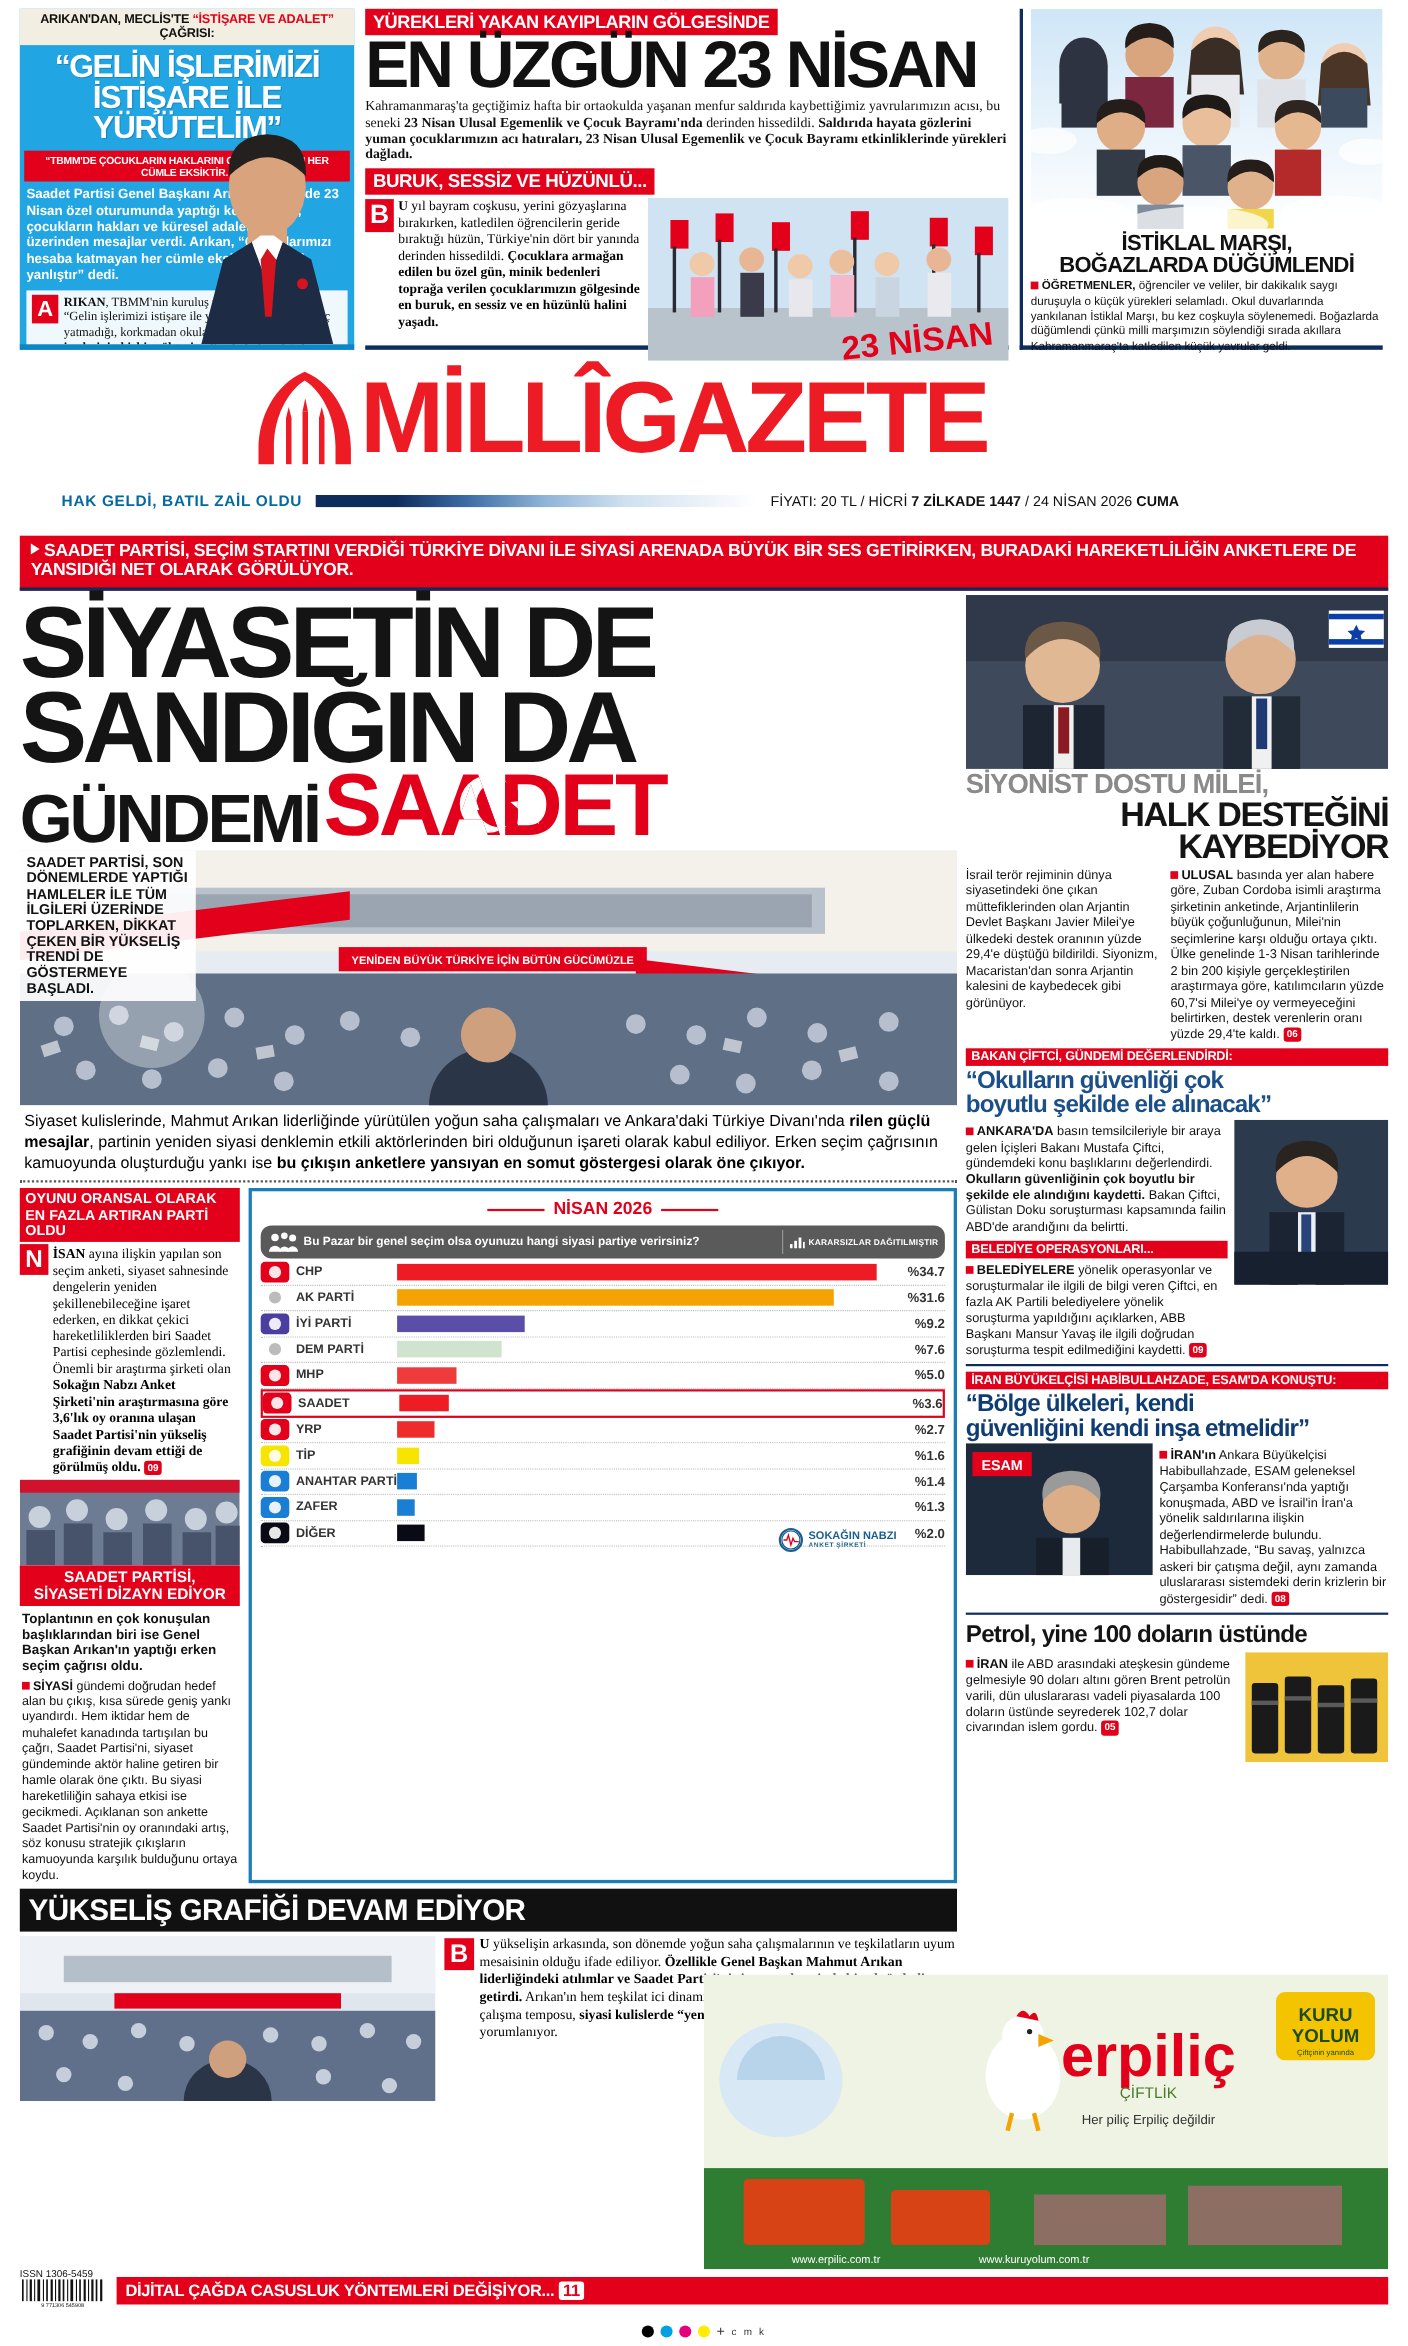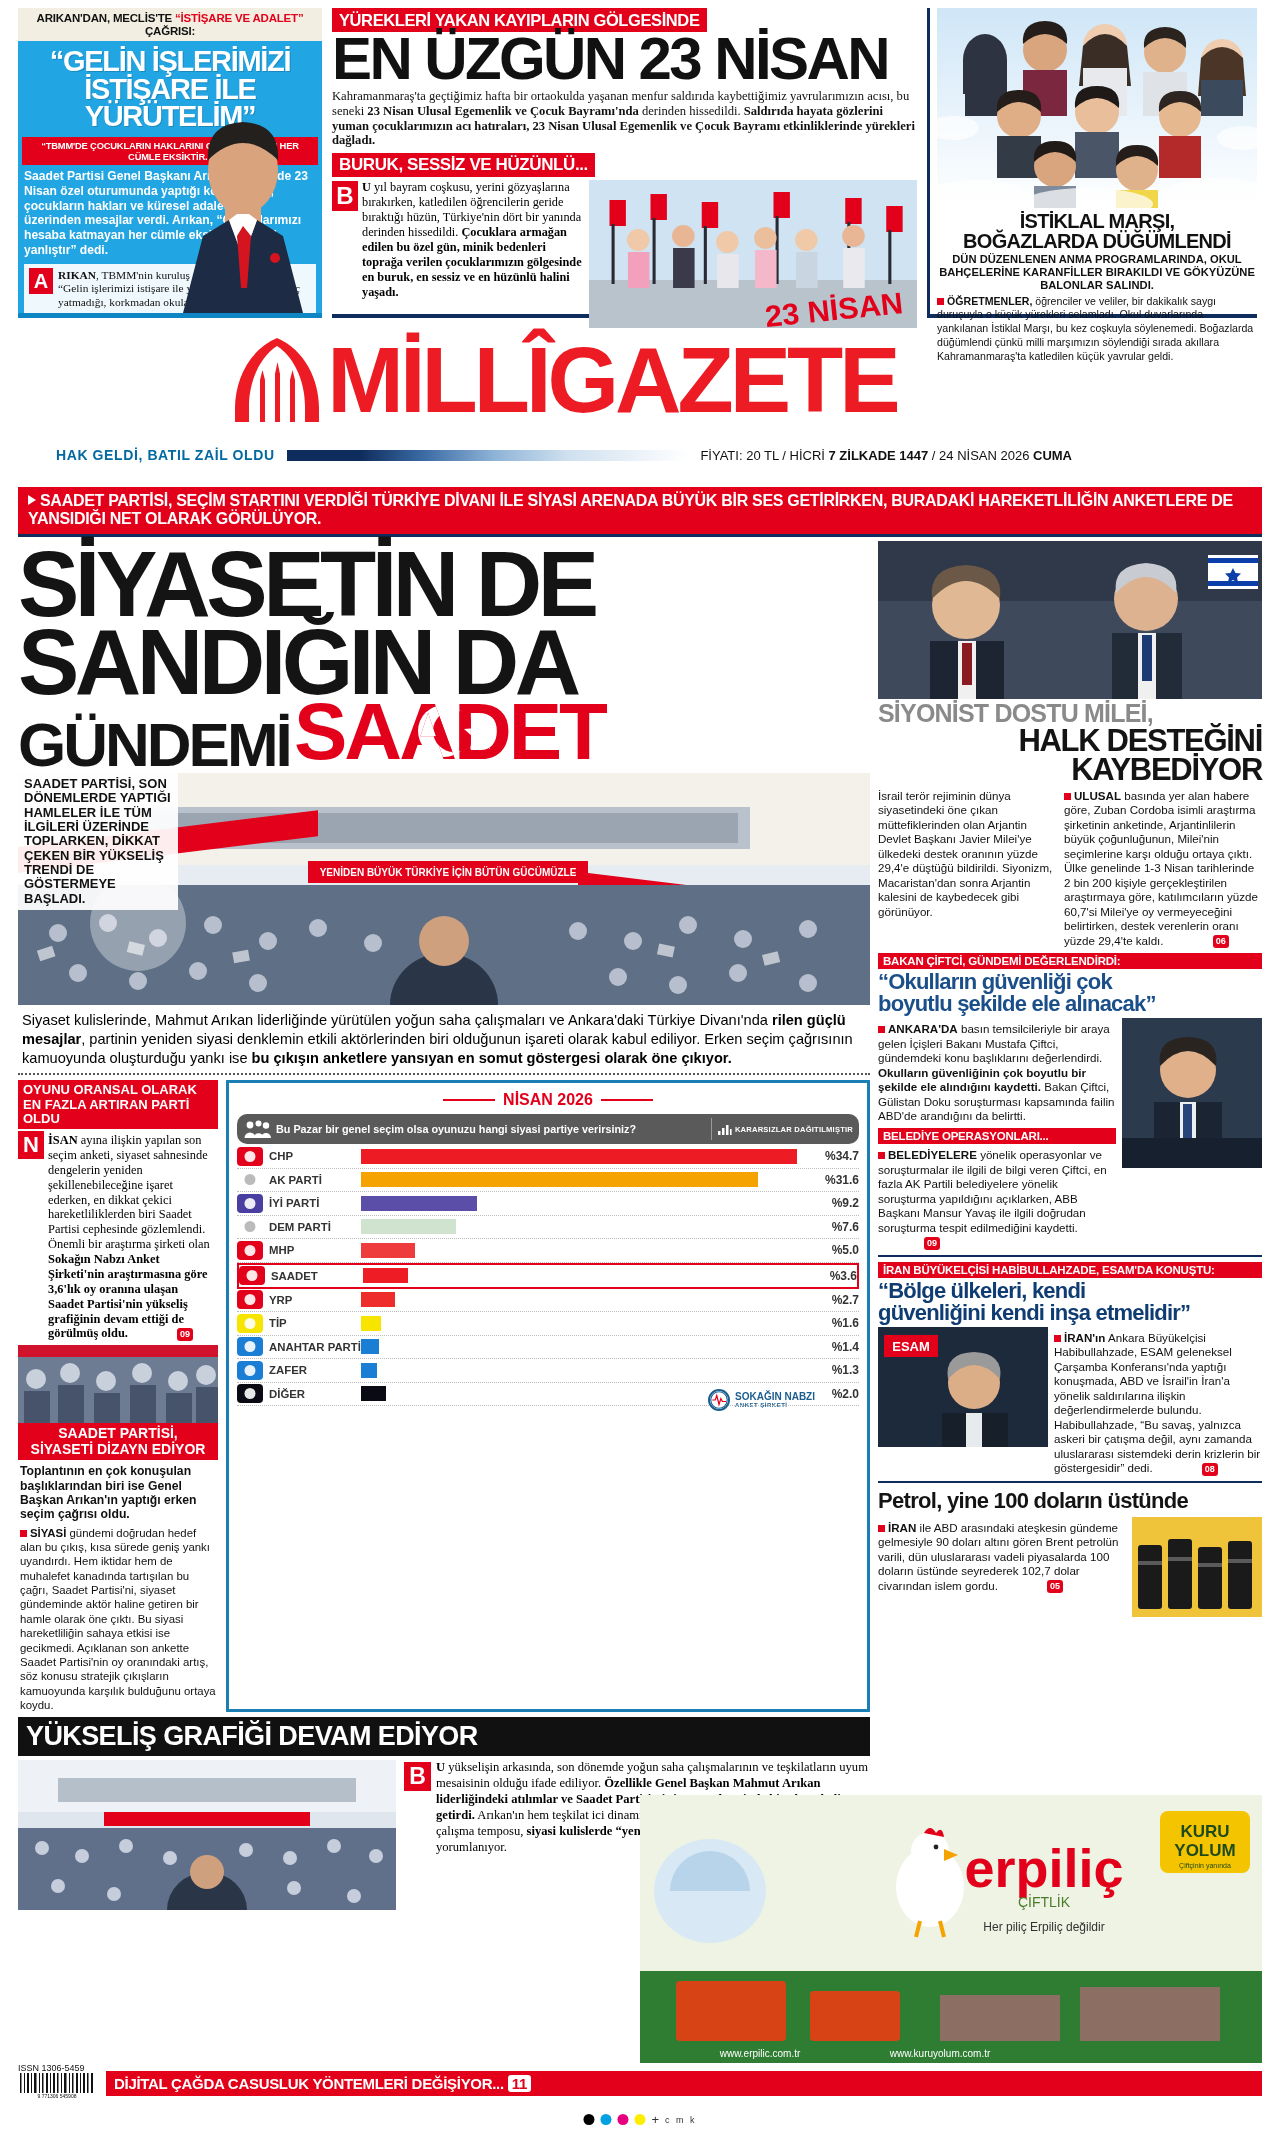--- a/index.html
+++ b/index.html
@@ -16,21 +16,21 @@
   
   .promo-left { width:304px; background:#22a5e3; border-bottom:5px solid #0e86c4; position:relative; overflow:hidden; }
   .promo-kicker { background:#f2efe2; color:#111; font-weight:bold; font-size:11.5px; letter-spacing:-0.2px; padding:4px 5px; text-align:center; line-height:1.1; }
   .promo-kicker .red { color:#e2001a; }
   .promo-head { color:#fff; font-weight:bold; font-size:29px; line-height:0.94; text-align:center; padding:7px 4px 5px 4px; letter-spacing:-1.3px; text-shadow:1px 1px 0 rgba(0,0,0,.18); }
   .promo-sub { background:#e2001a; color:#fff; font-weight:bold; font-size:9.4px; padding:3px 4px; text-align:center; letter-spacing:-.2px; margin:2px 4px 0 4px;}
   .promo-body { color:#fff; font-size:12.1px; font-weight:bold; line-height:1.22; padding:4px 6px 0 6px; }
   .promo-drop { position:relative; margin:6px 6px 0 6px; background:rgba(255,255,255,.93); padding:5px 6px 6px 34px; font-size:11.4px; line-height:1.22; color:#111; font-family:"Liberation Serif", serif; }
   .promo-drop .dcap { position:absolute; left:5px; top:4px; width:24px; height:26px; background:#e2001a; color:#fff; font-weight:bold; font-size:20px; text-align:center; line-height:26px; font-family:"Liberation Sans",sans-serif;}
   .promo-drop b { font-weight:bold; }
-  .pgnum { display:inline-block; background:#e2001a; color:#fff; border-radius:3px; font-size:9px; font-weight:bold; padding:1px 3px; vertical-align:middle; font-family:"Liberation Sans",sans-serif;margin-left:46px;}
+  .pgnum { display:inline-block; background:#e2001a; color:#fff; border-radius:3px; font-size:9px; font-weight:bold; padding:1px 3px; vertical-align:middle; font-family:"Liberation Sans",sans-serif;}
   .promo-photo { position:absolute; right:-6px; bottom:0; width:165px; height:205px; }
 
   
   .center-col { width:585px; position:relative; border-bottom:4px solid #0e2c5c; }
   .c-kicker { display:inline-block; background:#e2001a; color:#fff; font-weight:bold; font-size:16.5px; padding:3px 7px 2px 7px; letter-spacing:-.4px; }
   .c-head { font-weight:bold; font-size:60px; line-height:.88; letter-spacing:-2.6px; color:#111; margin-top:1px; }
   .c-lead { font-size:12.6px; line-height:1.18; margin-top:3px; color:#111; font-family:"Liberation Serif", serif;}
   .c-lead b { font-weight:bold; }
   .c-kick2 { display:inline-block; background:#e2001a; color:#fff; font-weight:bold; font-size:17px; padding:2px 7px; margin-top:5px; letter-spacing:-.4px;}
   .c-split { display:flex; gap:7px; margin-top:3px; }
@@ -278,21 +278,20 @@
               <ellipse cx="280" cy="186" rx="52" ry="16"></ellipse>
             <ellipse cx="16" cy="120" rx="26" ry="12"></ellipse>
               <ellipse cx="306" cy="130" rx="26" ry="12"></ellipse>
           </g>
         </svg>
       </div>
       <div class="r-head">
         <div>İSTİKLAL MARŞI,</div>
         <div>BOĞAZLARDA DÜĞÜMLENDİ</div>
       </div>
-      <div class="r-sub">DÜN DÜZENLENEN ANMA PROGRAMLARINDA, OKUL BAHÇELERİNE KARANFİLLER BIRAKILDI VE GÖKYÜZÜNE BALONLAR SALINDI.</div>
       <div class="r-body"><span class="sq"></span><b>ÖĞRETMENLER,</b><span> öğrenciler ve veliler, bir dakikalık saygı duruşuyla o küçük yürekleri selamladı. Okul duvarlarında yankılanan İstiklal Marşı, bu kez coşkuyla söylenemedi. Boğazlarda düğümlendi çünkü milli marşımızın söylendiği sırada akıllara Kahramanmaraş'ta katledilen küçük yavrular geldi.</span></div>
     </div>
   </div>
 
   <div class="masthead">
     <div class="logo-wrap">
       <svg class="logo-mark" viewBox="0 0 92 88">
         <path d="M46 2 C18 14 4 44 4 72 L4 86 L18 86 L18 70 C18 44 30 20 46 10 C62 20 74 44 74 70 L74 86 L88 86 L88 72 C88 44 74 14 46 2 Z" fill="#ed1c24"></path>
         <rect x="29" y="44" width="5" height="42" fill="#ed1c24"></rect>
           <path d="M31.5 34 L34 44 L29 44 Z" fill="#ed1c24"></path>

